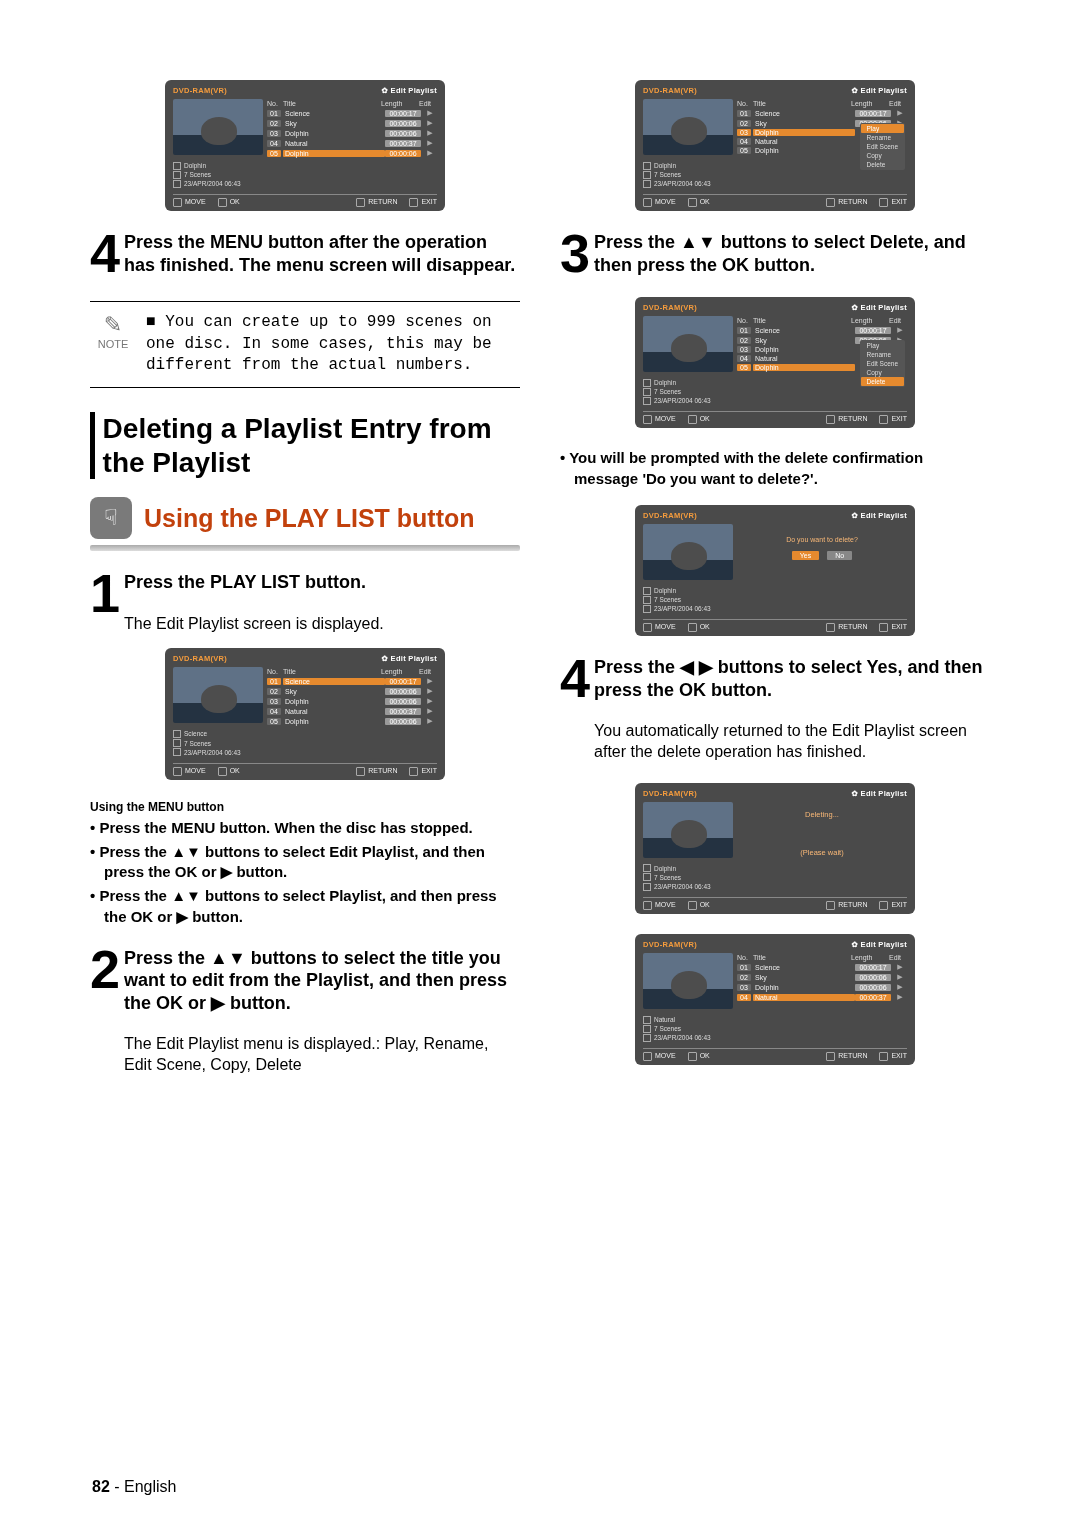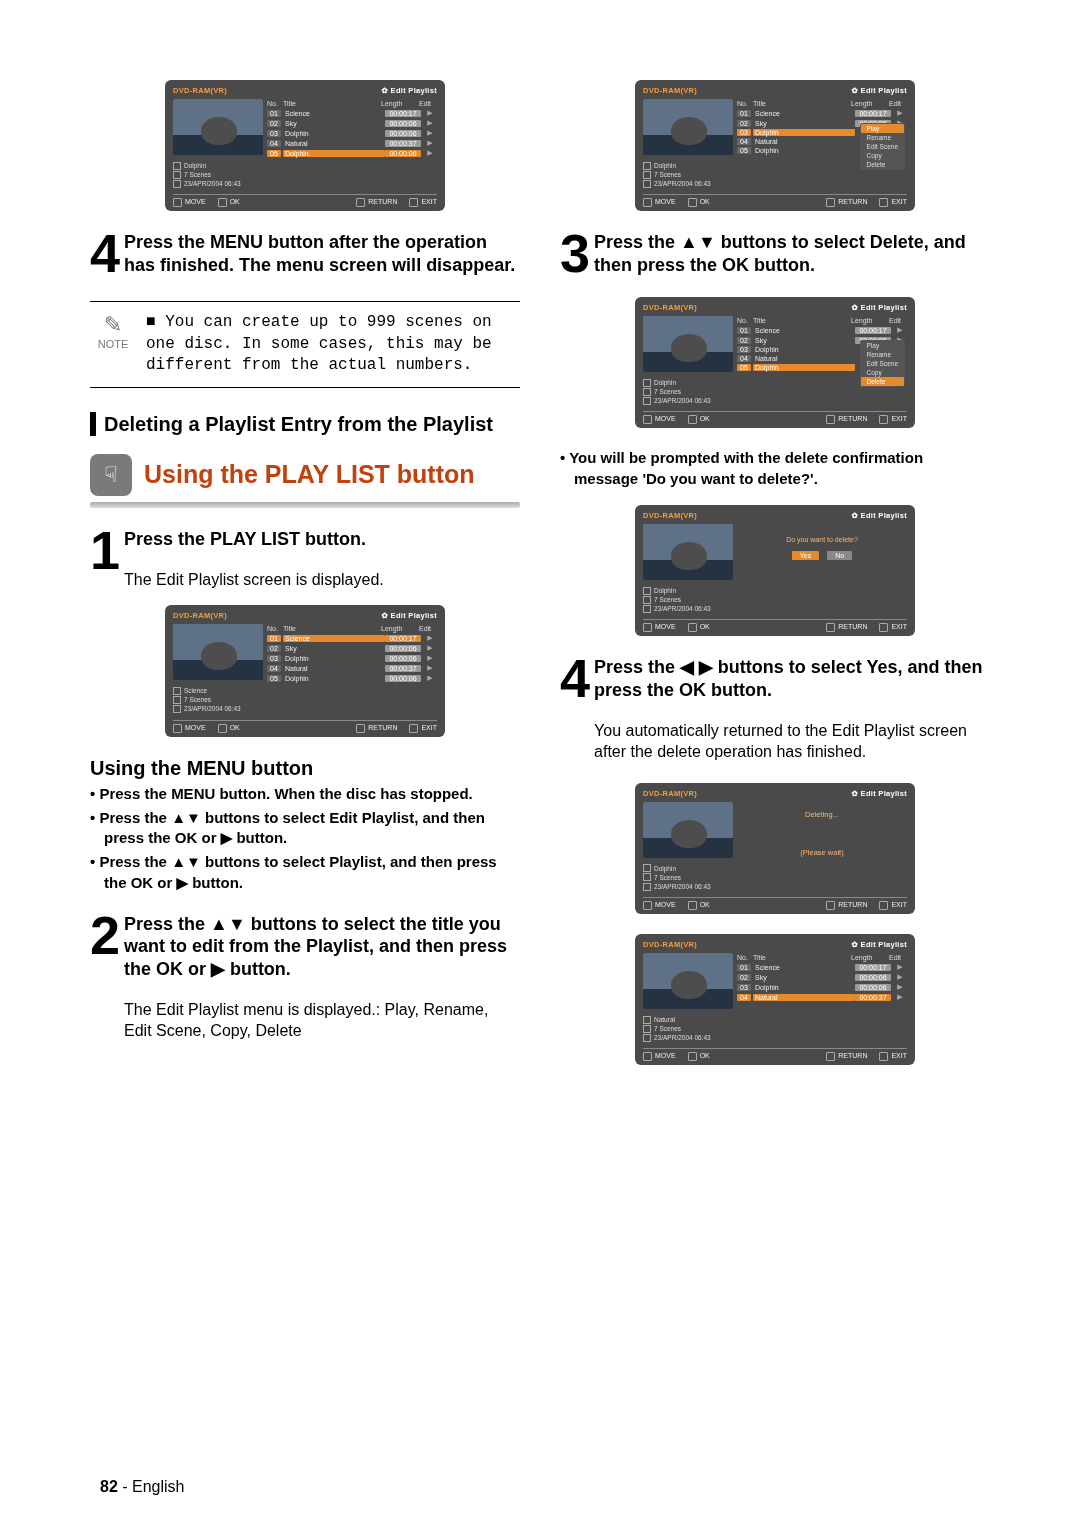--- a/index.html
+++ b/index.html
@@ -41,41 +41,41 @@
   .step-num { font-size: 54px; font-weight: bold; line-height: 0.85; }
   .step-text { font-size: 18px; font-weight: bold; line-height: 1.25; }
   .step-sub { font-size: 16px; font-weight: normal; line-height: 1.3; margin-top: 20px; }
   
   .note-box { border-top: 1px solid #000; border-bottom: 1px solid #000; padding: 10px 0; margin: 24px 0; display: flex; gap: 10px; }
   .note-icon-col { width: 46px; text-align: center; font-size: 11px; color: #777; }
   .note-icon { font-size: 22px; }
   .note-content { flex: 1; font-size: 16px; line-height: 1.35; font-family: Liberation Mono, monospace; }
   .note-content::before { content: "■ "; }
   
-  .section-head { display: flex; align-items: flex-start; gap: 8px; margin-top: 12px; font-size: 20px; font-weight: bold; line-height: 1.2; }
+  .section-head { display: flex; align-items: flex-start; gap: 8px; margin-top: 12px; font-size: 28px; font-weight: bold; line-height: 1.2; }
   .section-head::before { content:''; width: 6px; background: #000; align-self: stretch; }
   
   .banner-row { display:flex; align-items:center; gap:12px; margin: 18px 0 6px; }
   .banner-icon { width:42px; height:42px; border-radius:8px; background:#7a7a7a; display:flex; align-items:center; justify-content:center; color:#fff; font-size:22px; }
   .banner { flex:1; font-size: 25px; font-weight: bold; color: #c2410c; text-shadow: 1px 1px 0 #fff; }
   .banner-under { height: 6px; background: linear-gradient(#aaa,#ddd); margin-bottom: 20px; border-radius:2px; }
   
-  .sub-head { font-weight: bold; font-size: 20px; margin: 14px 0 4px; }
+  .sub-head { font-weight: bold; font-size: 12px; margin: 14px 0 4px; }
   ul.bul { list-style: none; padding-left: 0; font-weight: bold; }
   ul.bul li { padding-left: 14px; text-indent: -14px; line-height: 1.35; margin-bottom: 4px; }
   ul.bul li::before { content: "• "; }
   
   .center-text { text-align:center; color:#eee; font-size:7.5px; padding-top: 8px; }
   .confirm-box { text-align:center; color:#f9b877; font-size:7px; padding-top:12px; }
   .confirm-btns { display:flex; justify-content:center; gap:8px; margin-top:8px; }
   .confirm-btns div { padding: 1px 8px; font-size:7px; border-radius:1px; }
   .btn-yes { background:#e68a2e; color:#fff; }
   .btn-no { background:#888; color:#fff; }
   
-  .footer { position: absolute; bottom: 30px; left: 100px; font-size: 16px; }
+  .footer { position: absolute; bottom: 30px; left: 92px; font-size: 16px; }
   .footer b { font-weight: bold; }
 </style>
 </head>
 <body>
 
 <div class="cols">
 
   <div class="col">
 
     <div class="screenshot">

